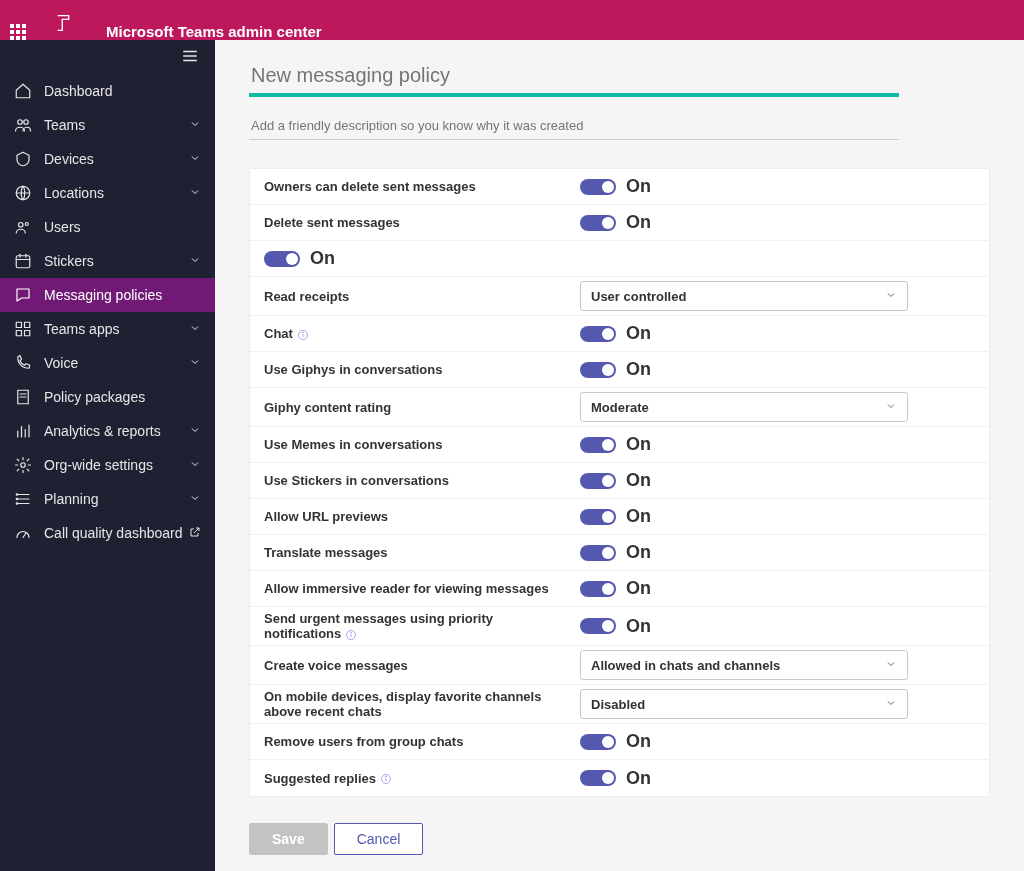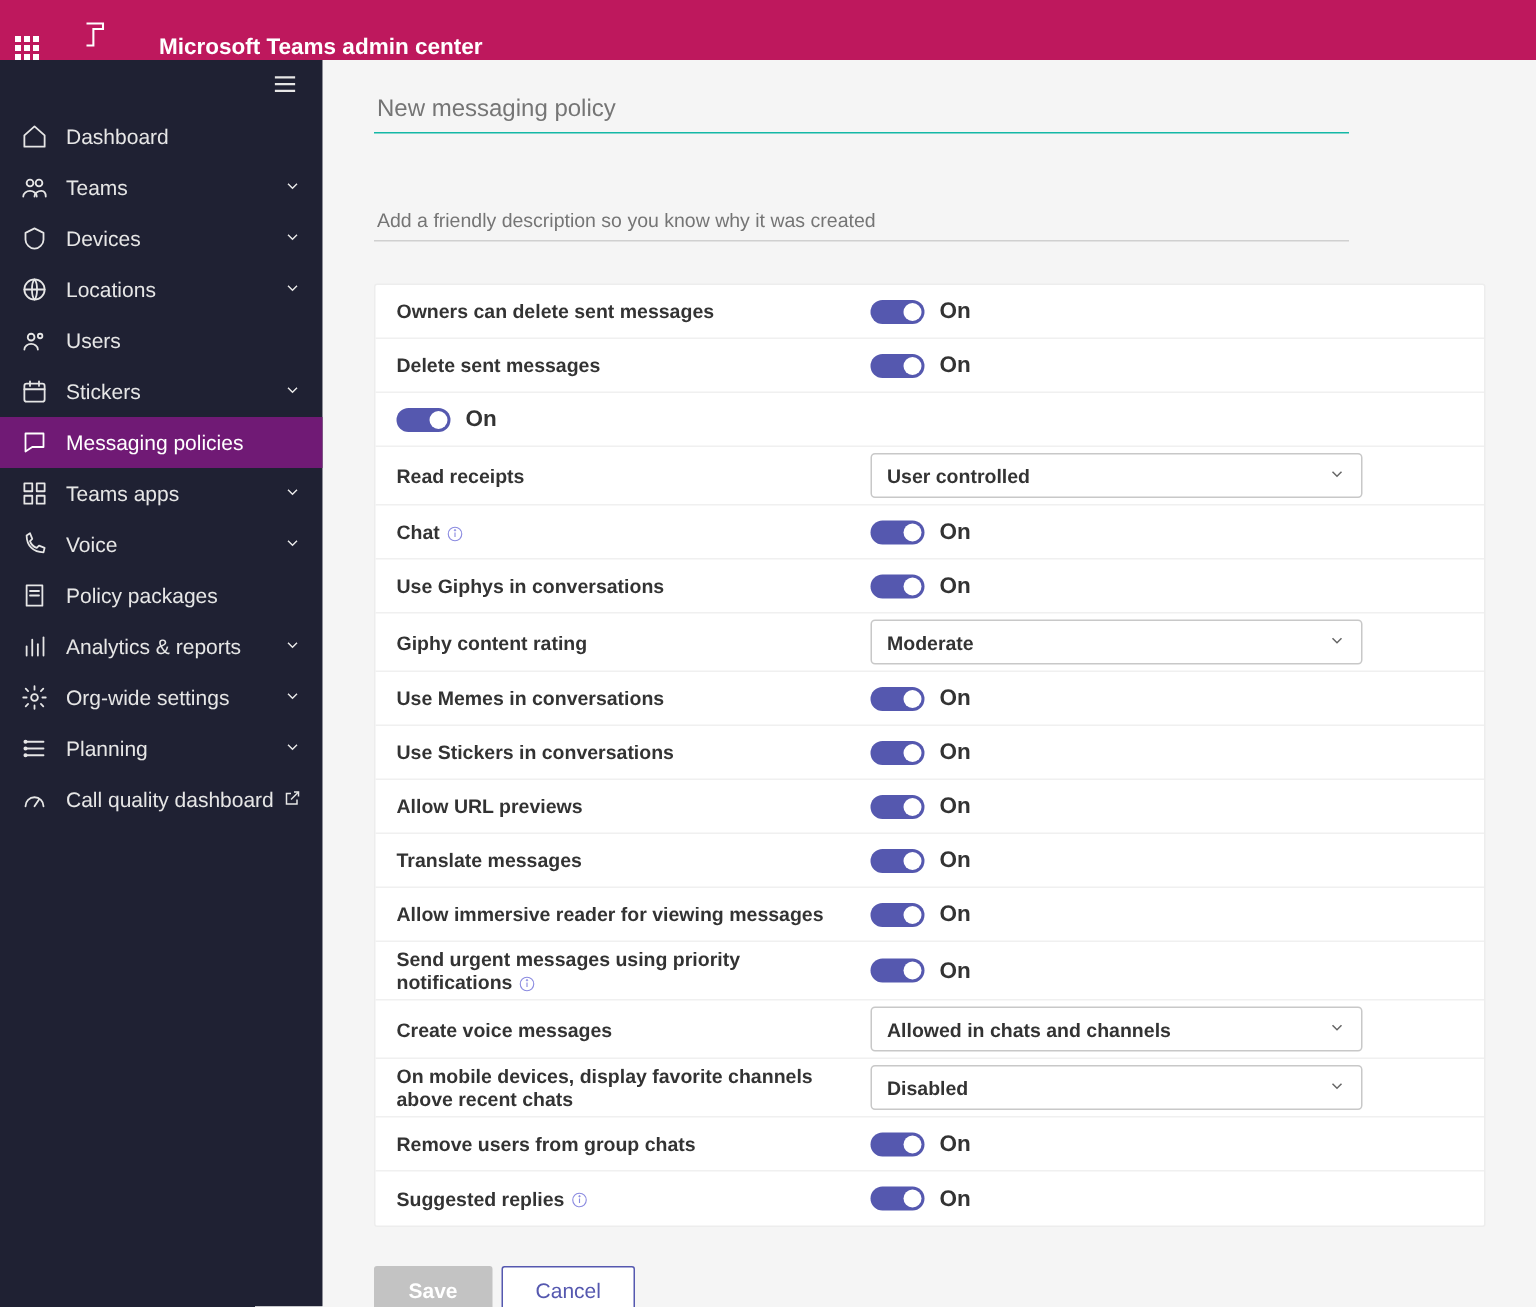--- a/index.html
+++ b/index.html
@@ -28,47 +28,47 @@
   .nav-item .icon svg{ width:18px; height:18px; stroke:#e6e6e6; }
   .nav-item.selected .icon svg{ stroke:#fff; }
   .nav-item .chev { margin-left:auto; }
   .nav-item .chev svg{ width:12px; height:12px; stroke:#e6e6e6;}
   .nav-item .ext svg{ width:12px; height:12px; stroke:#e6e6e6; margin-left:6px;}
   
   .main {
     flex:1; background:#f5f5f5; padding:18px 34px 20px 34px; overflow-y:auto; color:#333;
   }
   .title-input {
-    width:650px; border:none; border-bottom:1px solid #14b8a6; background:transparent;
-    font-size:16px; color:#b91c1c; padding:6px 2px;
+    width:650px; border:none; border-bottom:4px solid #14b8a6; background:transparent;
+    font-size:20px; color:#b91c1c; padding:6px 2px;
   }
   .desc-input {
     width:650px; border:none; border-bottom:1px solid #d0d0d0; background:transparent;
-    font-size:13px; color:#666; padding:6px 2px; margin-top:44px;
+    font-size:13px; color:#666; padding:6px 2px; margin-top:15px;
   }
   .panel {
     background:#fff; margin-top:28px; border:1px solid #ededed; border-radius:2px;
   }
   .row {
     display:flex; align-items:center; min-height:36px; padding:4px 14px; border-bottom:1px solid #f0f0f0;
     font-size:13px; color:#333;font-weight:bold;
   }
   .row:last-child{ border-bottom:none;}
   .row-label { width:316px; padding-right:12px;}
   .row-label .info svg{ width:12px; height:12px; stroke:#8b8be0; fill:none; margin-left:4px; vertical-align:middle;}
   .row-control { flex:1; display:flex; align-items:center; }
   .row-control-right { flex:1; display:flex; align-items:center; justify-content:flex-start;}
   .toggle {
     width:36px; height:16px; background:#5558af; border-radius:10px; position:relative; cursor:pointer; margin-right:10px;
   }
   .toggle::after{
     content:""; position:absolute; width:12px; height:12px; background:#fff; border-radius:50%;
     top:2px; right:2px;
   }
-  .toggle-label{ font-size:15px; color:#333; }
+  .toggle-label{ font-size:18px; color:#333; }
   .select {
     width:328px; height:30px; border:1px solid #c8c8c8; border-radius:3px; background:#fff;
     display:flex; align-items:center; padding:0 10px; font-size:13px; color:#333; cursor:pointer;
     justify-content:space-between;
   }
   .select svg{ width:12px; height:12px; stroke:#666;}
   .btn-row { margin-top:26px; display:flex; gap:6px;}
   .btn {
     height:32px; padding:0 22px; border-radius:2px; font-size:14px; cursor:pointer; display:inline-flex;
     align-items:center; justify-content:center;

